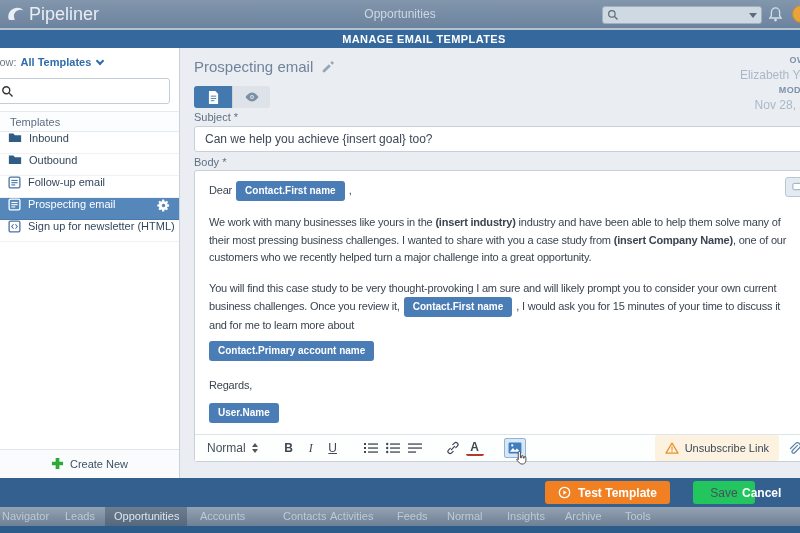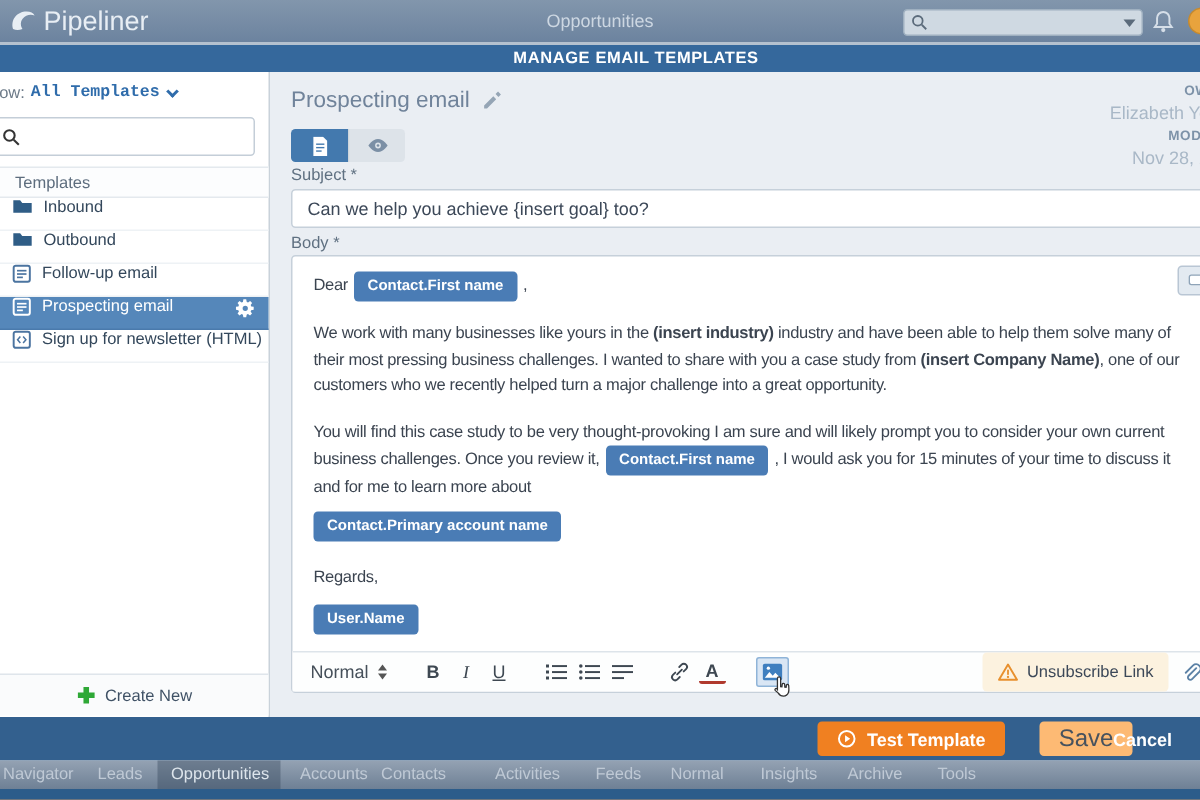--- a/index.html
+++ b/index.html
@@ -47,21 +47,21 @@
     letter-spacing:.4px; text-align:center; line-height:18px;padding-left:48px;
   }
   
   .sidebar {
     position:absolute; left:0; top:48px; width:180px; height:430px;
     background:#fff; border-right:1px solid #c9d2da;
   }
   .show-row { position:absolute; left:-14px; top:8px; width:190px; font-size:11px;
     display:flex; align-items:center; gap:4px; white-space:nowrap; }
   .show-label { color:#6c7a88; }
-  .show-value { color:#2f6cab; font-weight:bold;font-family:Liberation Mono, monospace; }
+  .show-value { color:#2f6cab; font-weight:bold; }
   .chev {
     width:6px; height:6px; border-right:2px solid #2f6cab; border-bottom:2px solid #2f6cab;
     transform:rotate(45deg); margin-top:-3px; margin-left:2px;
   }
   .tpl-search {
     position:absolute; left:-8px; top:30px; width:178px; height:26px;
     border:1px solid #c4ced8; border-radius:3px; background:#fff;
     display:flex; align-items:center; padding:0 8px;
   }
   .tpl-search input {
@@ -170,22 +170,22 @@
   
   .footer-bar { position:absolute; left:0; top:478px; width:800px; height:29px; background:#33608e; }
   .btn-test {
     position:absolute; right:130px; top:3px; height:23px; background:#f08021;
     border:none; border-radius:3px; color:#fff; font-size:12px; font-weight:bold;
     display:flex; align-items:center; gap:7px; padding:0 13px; cursor:pointer;
     font-family:"Liberation Sans", sans-serif;
   }
   .btn-save {
     position:absolute; right:45px; top:3px; width:62px; height:23px;
-    background:#fdba74; border:none; border-radius:3px; color:#47525e;
-    font-size:16px; cursor:pointer; font-family:"Liberation Sans", sans-serif;
+    background:#22c55e; border:none; border-radius:3px; color:#47525e;
+    font-size:12px; cursor:pointer; font-family:"Liberation Sans", sans-serif;
   }
   .btn-cancel {
     position:absolute; right:-32px; top:3px; width:90px; height:23px;
     background:transparent; border:none; color:#fff; font-size:12px; font-weight:bold;
     text-align:left; cursor:pointer; font-family:"Liberation Sans", sans-serif;
   }
   
   .bottom-nav {
     position:absolute; left:0; top:507px; width:800px; height:19px;
     background:linear-gradient(180deg,#94a2b3 0%,#6e8095 100%);
@@ -444,21 +444,21 @@
     <button class="btn-save">Save</button>
     <button class="btn-cancel">Cancel</button>
   </div>
 
   <div class="bottom-nav">
     <div class="nav-active-tab"></div>
     <span class="nav-item" style="left:2px;">Navigator</span>
     <span class="nav-item" style="left:65px;">Leads</span>
     <span class="nav-item active" style="left:114px;">Opportunities</span>
     <span class="nav-item" style="left:200px;">Accounts</span>
-    <span class="nav-item" style="left:254px;">Contacts</span>
+    <span class="nav-item" style="left:283px;">Contacts</span>
     <span class="nav-item" style="left:330px;">Activities</span>
     <span class="nav-item" style="left:397px;">Feeds</span>
     <span class="nav-item" style="left:447px;">Normal</span>
     <span class="nav-item" style="left:507px;">Insights</span>
     <span class="nav-item" style="left:565px;">Archive</span>
     <span class="nav-item" style="left:625px;">Tools</span>
   </div>
   <div class="bottom-strip"></div>
 
 </div>

